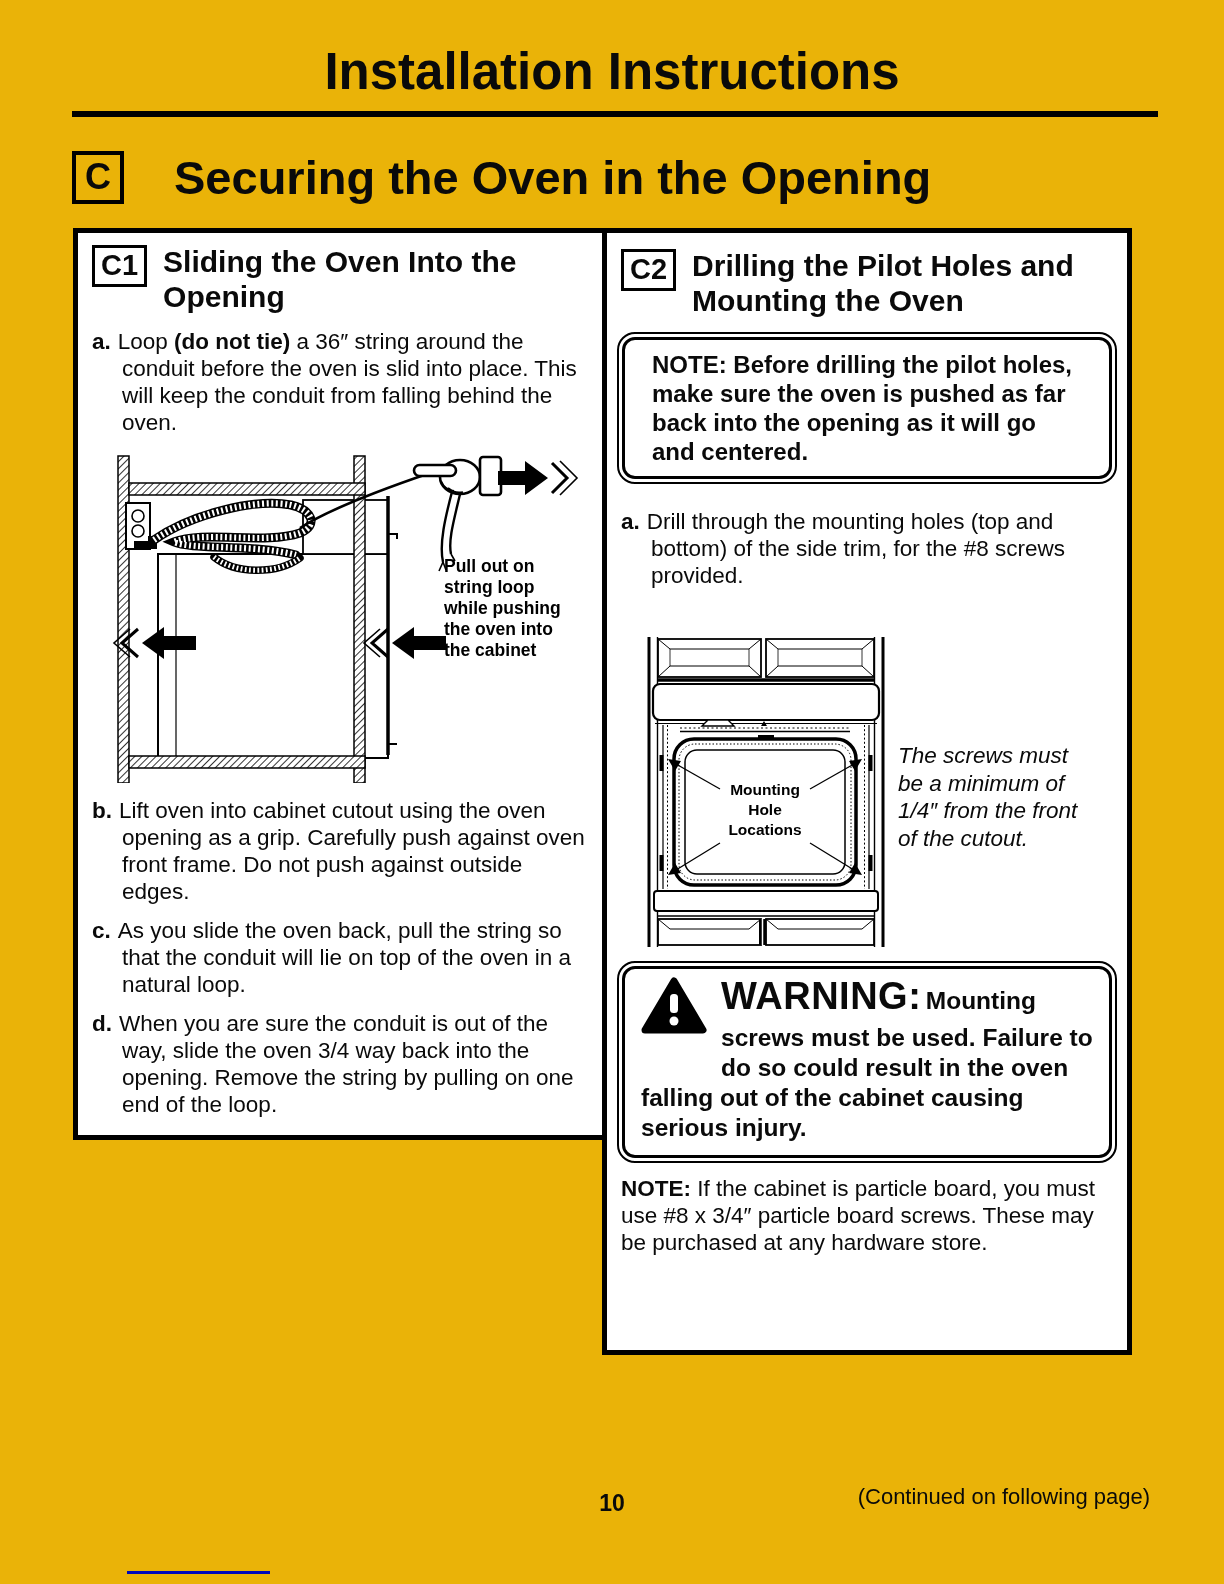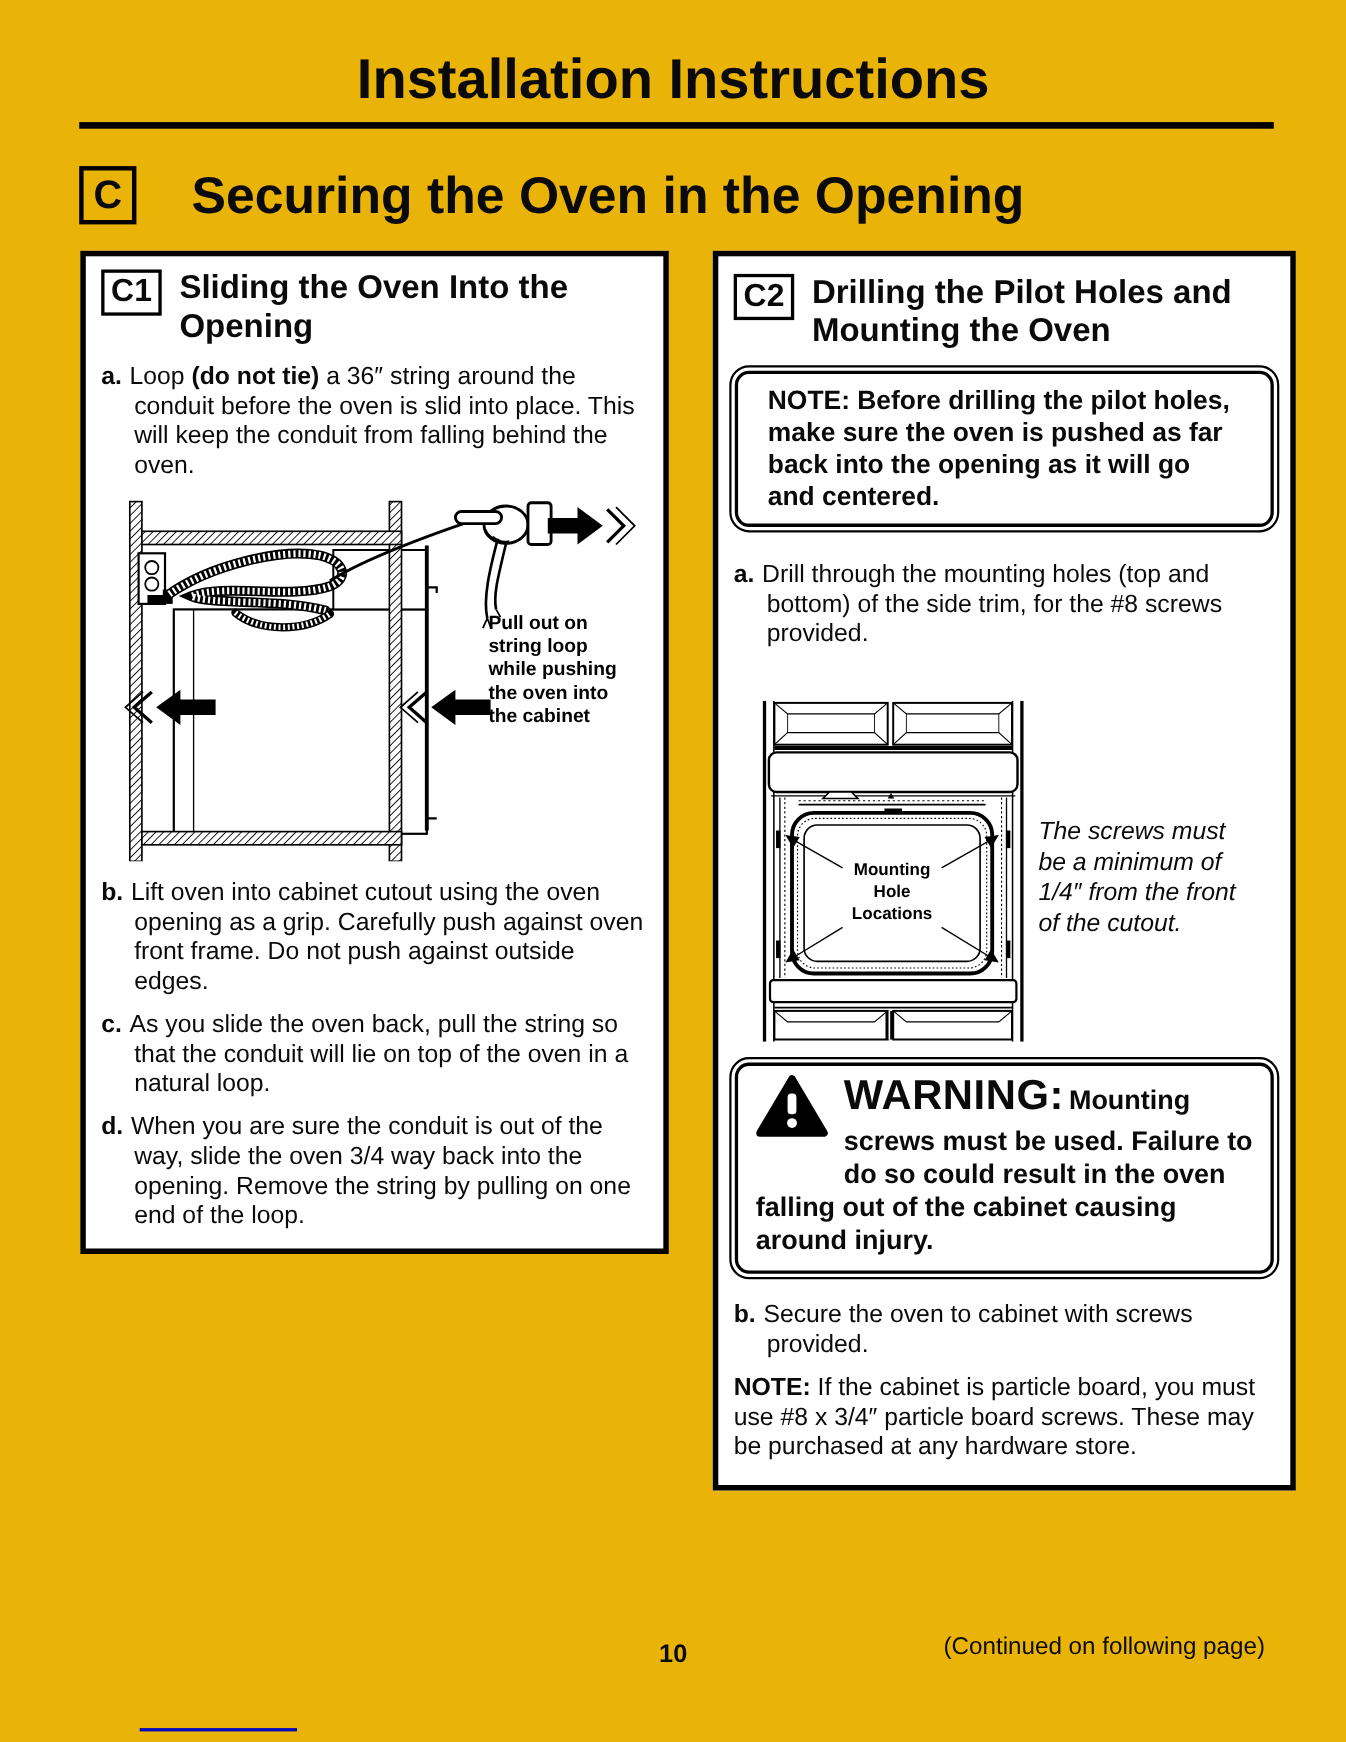--- a/index.html
+++ b/index.html
@@ -14,21 +14,21 @@
   }
   .title-rule{position:absolute;left:72px;top:111px;width:1086px;height:6px;background:#000;}
   .section-head{position:absolute;left:72px;top:150px;display:flex;align-items:center;gap:22px;}
   .c-box{
     border:4px solid #000;font-size:36px;font-weight:bold;line-height:1;
     padding:4px 9px 5px 9px;
   }
   .section-title{font-size:47px;font-weight:bold;white-space:nowrap;margin-left:28px;}
   .panel{position:absolute;box-sizing:border-box;border:5px solid #000;background:#fff;}
   .panel-left{left:73px;top:228px;width:535px;height:912px;padding:12px 8px 0 14px;}
-  .panel-right{left:648px;top:228px;width:530px;height:1127px;padding:16px 12px 0 14px;}
+  .panel-right{left:602px;top:228px;width:530px;height:1127px;padding:16px 12px 0 14px;}
   .sub-head{display:flex;gap:16px;margin:0 0 14px 0;}
   .tag-box{
     border:3px solid #000;font-weight:bold;font-size:29px;line-height:1.1;
     padding:2px 6px;align-self:flex-start;flex:0 0 auto;
   }
   .sub-title{font-size:30px;font-weight:bold;line-height:34.5px;}
   .step{font-size:22.5px;line-height:27px;margin:0 0 12px 0;padding-left:30px;text-indent:-30px;}
   .step b.lbl{margin-right:7px;}
   .note-par{font-size:22.5px;line-height:27px;margin:12px 0 0 0;}
   .dbox{border:2px solid #000;border-radius:18px;padding:3px;margin-left:-4px;width:500px;box-sizing:border-box;background:#fff;}
@@ -276,25 +276,24 @@
           <svg width="66" height="58" viewBox="0 0 66 58">
             <polygon points="33,4 62,53 4,53" fill="#000" stroke="#000" stroke-width="7" stroke-linejoin="round"></polygon>
             <rect x="29" y="17" width="8" height="19" rx="3.5" fill="#fff"></rect>
             <circle cx="33" cy="44" r="4.5" fill="#fff"></circle>
           </svg>
         </span>
         <span class="w-line1"><span class="w-title">WARNING:</span> <span class="w-suffix">Mounting</span></span>
         <span class="w-line">screws must be used. Failure to</span>
         <span class="w-line">do so could result in the oven</span>
         <span class="w-line">falling out of the cabinet causing</span>
-        <span class="w-line">around injury.</span>
+        <span class="w-line">serious injury.</span>
       </div>
     </div>
 
-    <p class="step rstep-b"><b class="lbl">b.</b><span>Secure the oven to cabinet with screws provided.</span></p>
 
     <p class="note-par"><b>NOTE:</b><span> If the cabinet is particle board, you must use #8 x 3/4″ particle board screws. These may be purchased at any hardware store.</span></p>
   </div>
 
   <div class="page-number">10</div>
   <div class="continued">(Continued on following page)</div>
   <div class="blue-line"></div>
 </div>
 
 </body></html>

